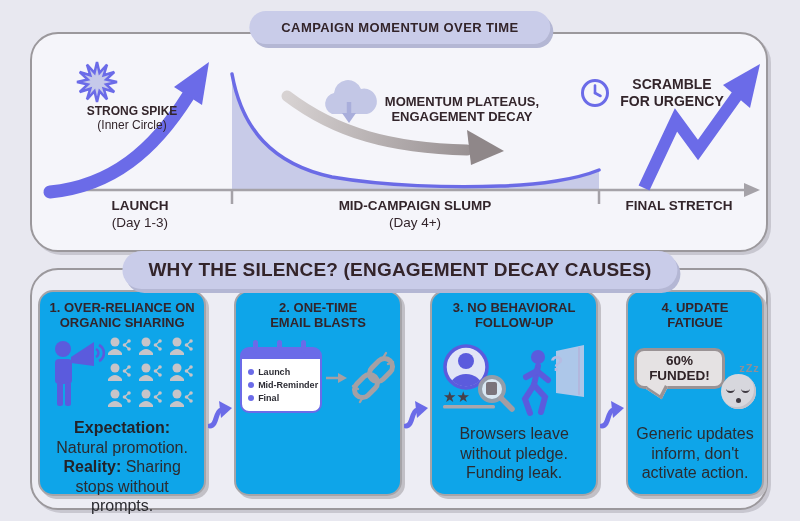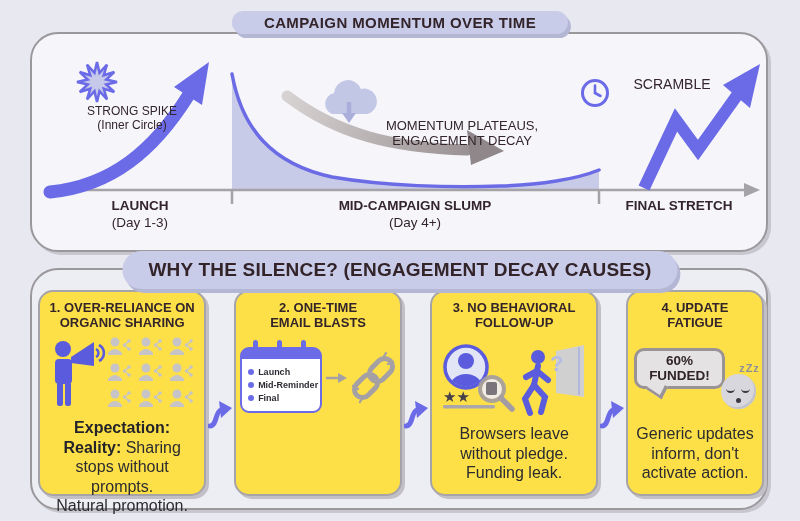--- a/index.html
+++ b/index.html
@@ -10,50 +10,50 @@
     font-family: "Liberation Sans", sans-serif; color: #33252b;
   }
   
   .pill {
     position: absolute; left: 50%; transform: translateX(-50%);
     background: #c9cce9; border-radius: 26px; z-index: 6;
     font-weight: bold; color: #33242a; text-align: center;
     box-shadow: 3px 4px 0 #b4b7d4;
     white-space: nowrap;
   }
-  .pill.main { top: 11px; padding: 3px 32px; font-size: 15px; letter-spacing: .4px; }
+  .pill.main { top: 11px; padding: 9px 32px; font-size: 13px; letter-spacing: .4px; }
   .pill.sub  { top: 251px; padding: 8px 26px; font-size: 19px; letter-spacing: .2px; }
   
   .panel {
     position: absolute; background: #f5f5fa;
     border: 2px solid #9b989c; border-radius: 28px;
     box-shadow: 3px 3px 0 rgba(140,138,148,.35);
   }
   .panel.top { left: 30px; top: 32px; width: 738px; height: 220px; }
   .panel.bottom { left: 30px; top: 268px; width: 738px; height: 242px; background: #ededf4; }
   .chart-svg { position: absolute; left: 0; top: 0; }
   .lbl { position: absolute; text-align: center; line-height: 1.18; }
-  .lbl .b { font-weight: normal; display: block; }
+  .lbl .b { font-weight: bold; display: block; }
   .lbl .r { display: block; }
   .spike-lbl   { left: 10px;  top: 70px; width: 180px; font-size: 12px; }
-  .plateau-lbl { left: 332px; top: 60px; width: 196px; font-size: 13px; font-weight: bold; margin-top: 24px; }
+  .plateau-lbl { left: 332px; top: 60px; width: 196px; font-size: 13px; font-weight: bold; }
   .urgency-lbl { left: 578px; top: 42px; width: 124px; font-size: 14px; font-weight: bold; }
   .clock-wrap  { position: absolute; left: 548px; top: 44px; }
   .axis-lbl { position: absolute; top: 164px; text-align: center; font-size: 13.5px; line-height: 1.25; }
   .axis-lbl .b { font-weight: bold; display: block; }
   .axis-lbl.p0 { left: 28px;  width: 160px; }
   .axis-lbl.p1 { left: 283px; width: 200px; }
   .axis-lbl.p2 { left: 567px; width: 160px; }
   
   .cards-row {
     position: absolute; left: 8px; top: 20px; width: 722px; height: 206px;
     display: flex; align-items: stretch; justify-content: center; gap: 2px;
   }
   .card {
-    width: 168px; background: #fde047;
+    width: 168px; background: #0ea5e9;
     border: 2px solid #a6a4a8; border-radius: 15px;
     box-shadow: 3px 3px 0 #c2c0c6;
     padding: 9px 6px 6px; display: flex; flex-direction: column; align-items: center;
   }
   .card-title { font-size: 13px; font-weight: bold; text-align: center; line-height: 1.15; min-height: 31px; color: #33242a; }
   .icon-zone { height: 92px; display: flex; align-items: center; justify-content: center; width: 100%; }
   .card-desc { font-size: 16px; text-align: center; line-height: 1.22; color: #2b2b30; }
   .card-desc b { color: #232329; }
   .link-arrow { align-self: center; flex: 0 0 auto; margin-top: 40px; }
   
@@ -149,20 +149,21 @@
     <div class="lbl spike-lbl">
       <span class="b">STRONG SPIKE</span>
       <span class="r">(Inner Circle)</span>
     </div>
     <div class="lbl plateau-lbl">
       <span class="b">MOMENTUM PLATEAUS,</span>
       <span class="b">ENGAGEMENT DECAY</span>
     </div>
     <div class="lbl urgency-lbl">
       <span class="b">SCRAMBLE</span>
+      <span class="b">FOR URGENCY</span>
     </div>
 
     <div class="axis-lbl p0">
       <span class="b">LAUNCH</span>
       <span>(Day 1-3)</span>
     </div>
     <div class="axis-lbl p1">
       <span class="b">MID-CAMPAIGN SLUMP</span>
       <span>(Day 4+)</span>
     </div>
@@ -211,23 +212,23 @@
                 <use href="#mu" x="93" y="31"></use>
                 <use href="#mu" x="124" y="31"></use>
               <use href="#mu" x="62" y="57"></use>
                 <use href="#mu" x="93" y="57"></use>
                 <use href="#mu" x="124" y="57"></use>
             </g>
           </svg>
         </div>
         <div class="card-desc">
           <div><b>Expectation:</b></div>
+          <div>Natural promotion.</div>
           <div><b>Reality:</b>
             <span>Sharing stops without prompts.</span></div>
-          <div>Natural promotion.</div>
         </div>
       </div>
 
       <svg class="link-arrow" width="24" height="34" viewBox="0 0 24 34">
         <path d="M2,30 C9,30 7,16 13,14" fill="none" stroke="#6b6be8" stroke-width="5" stroke-linecap="round"></path>
         <polygon points="11,5 24,12 13,22" fill="#6b6be8"></polygon>
       </svg>
 
       <div class="card">
         <div class="card-title">

